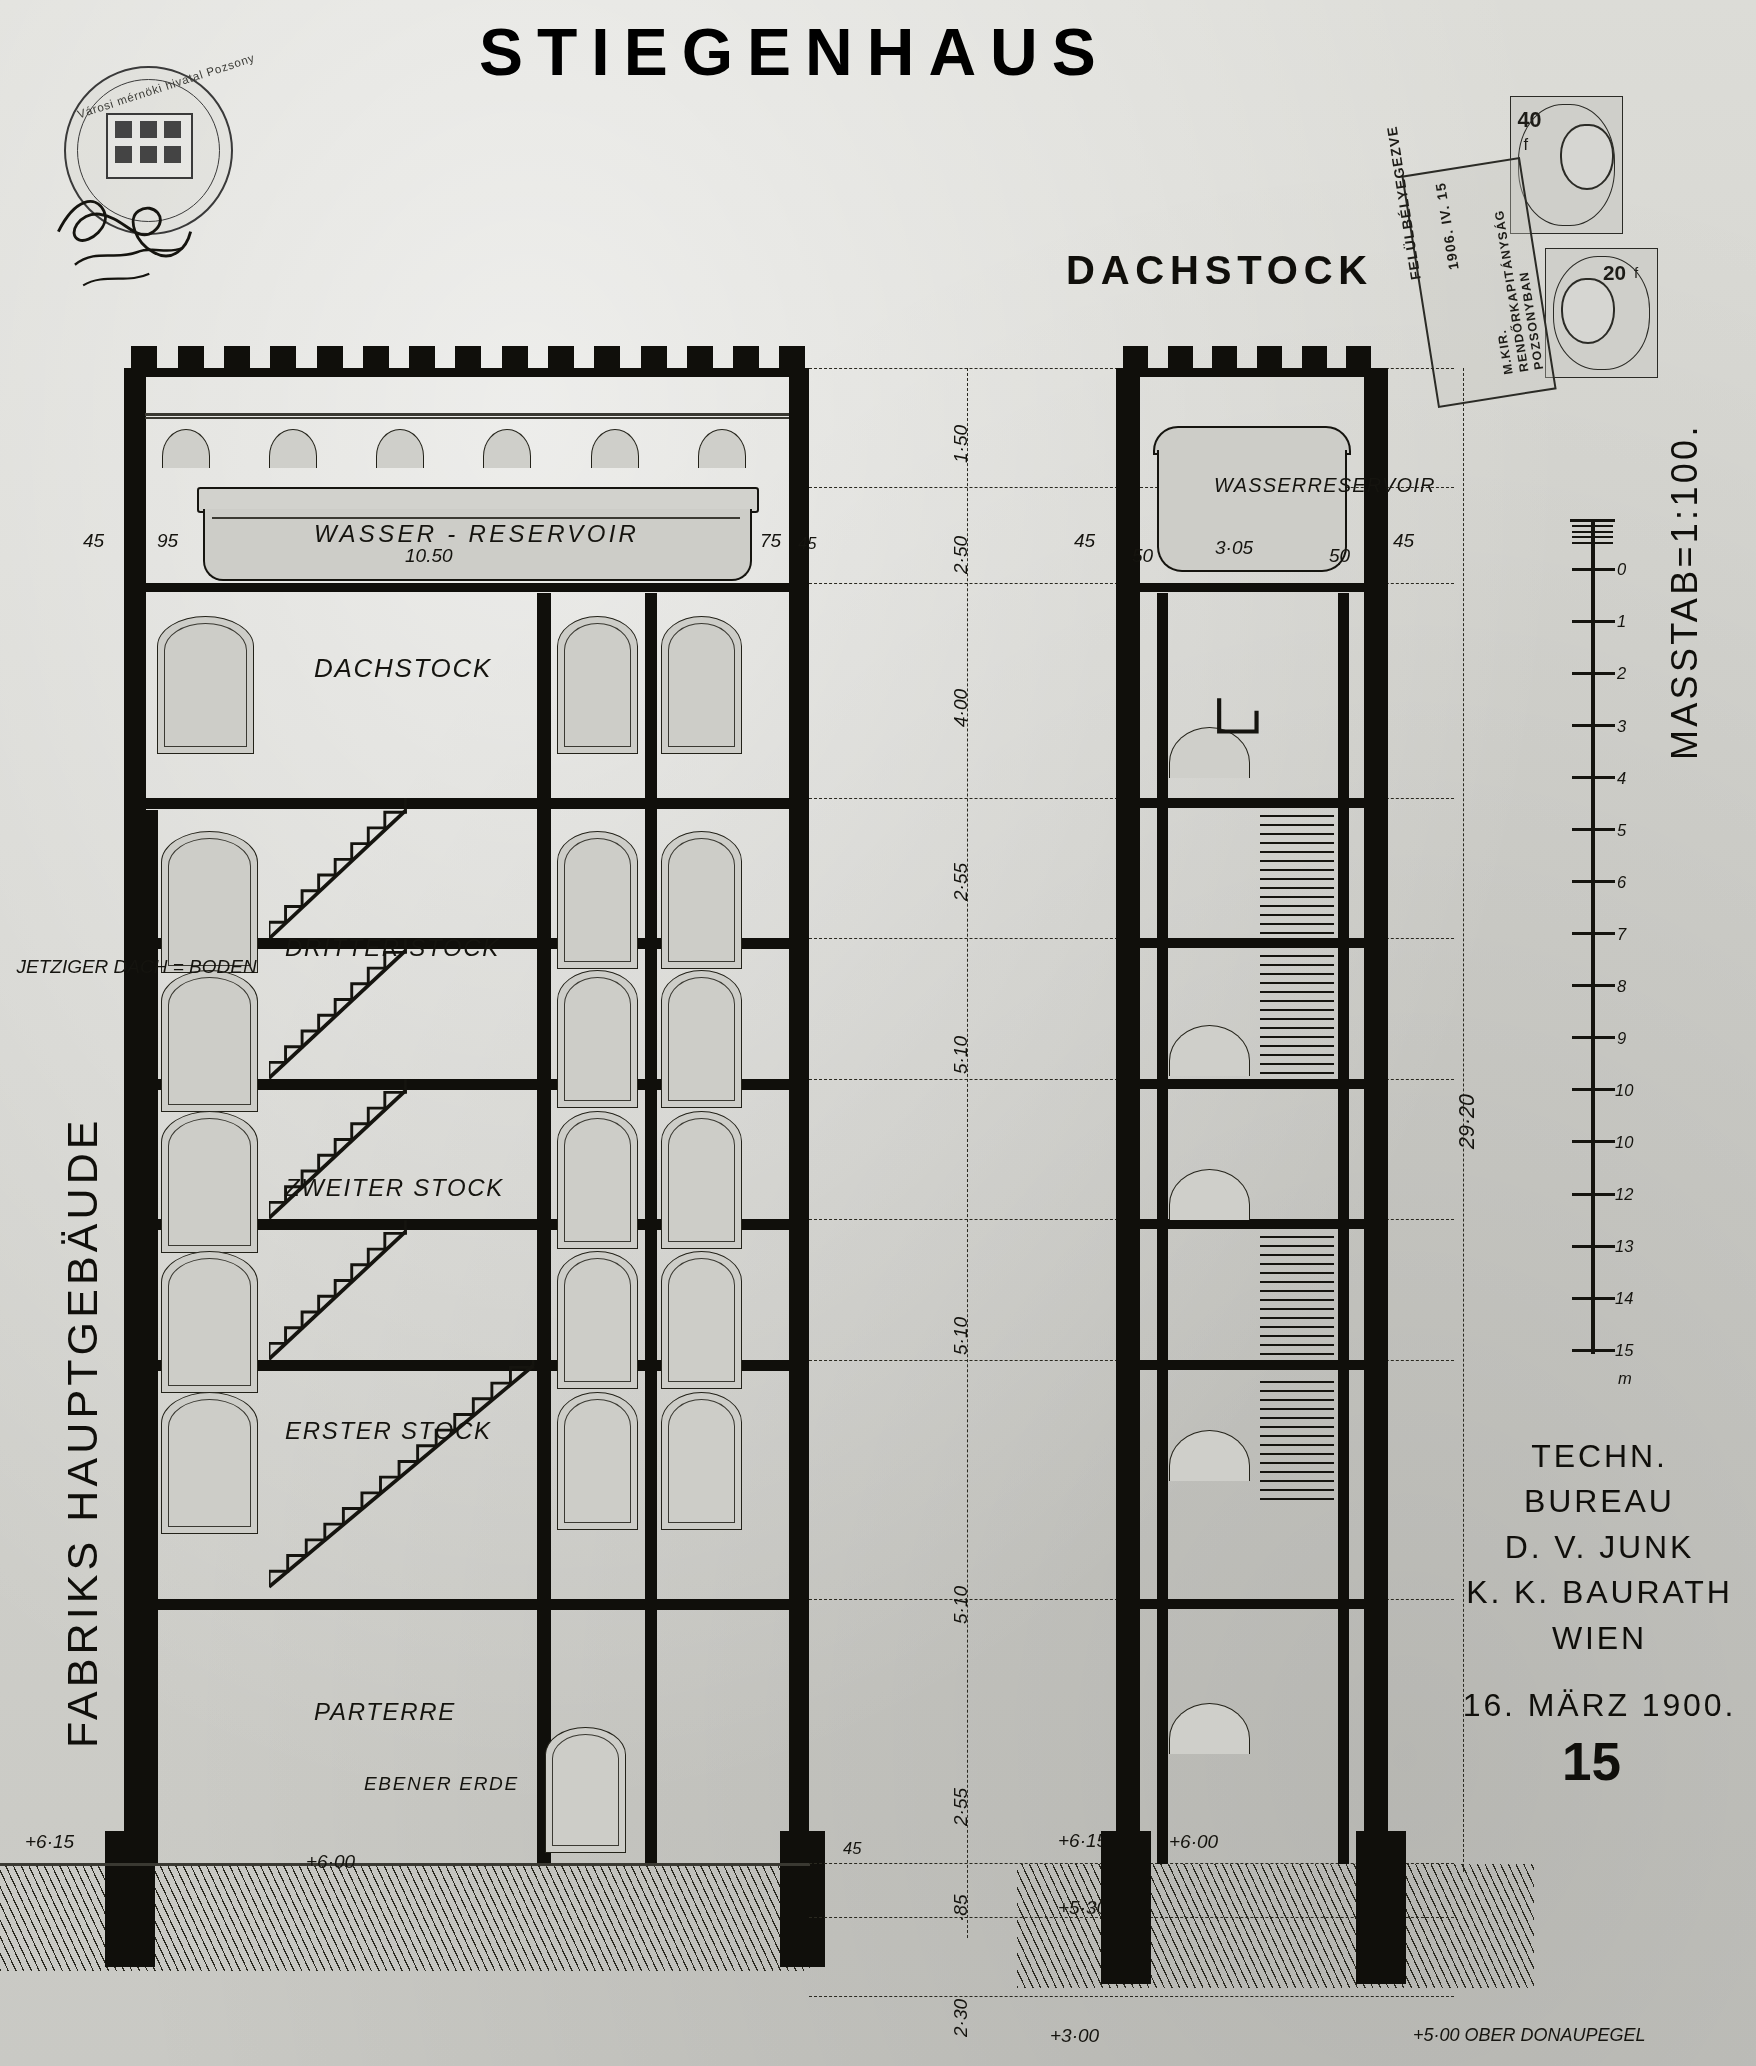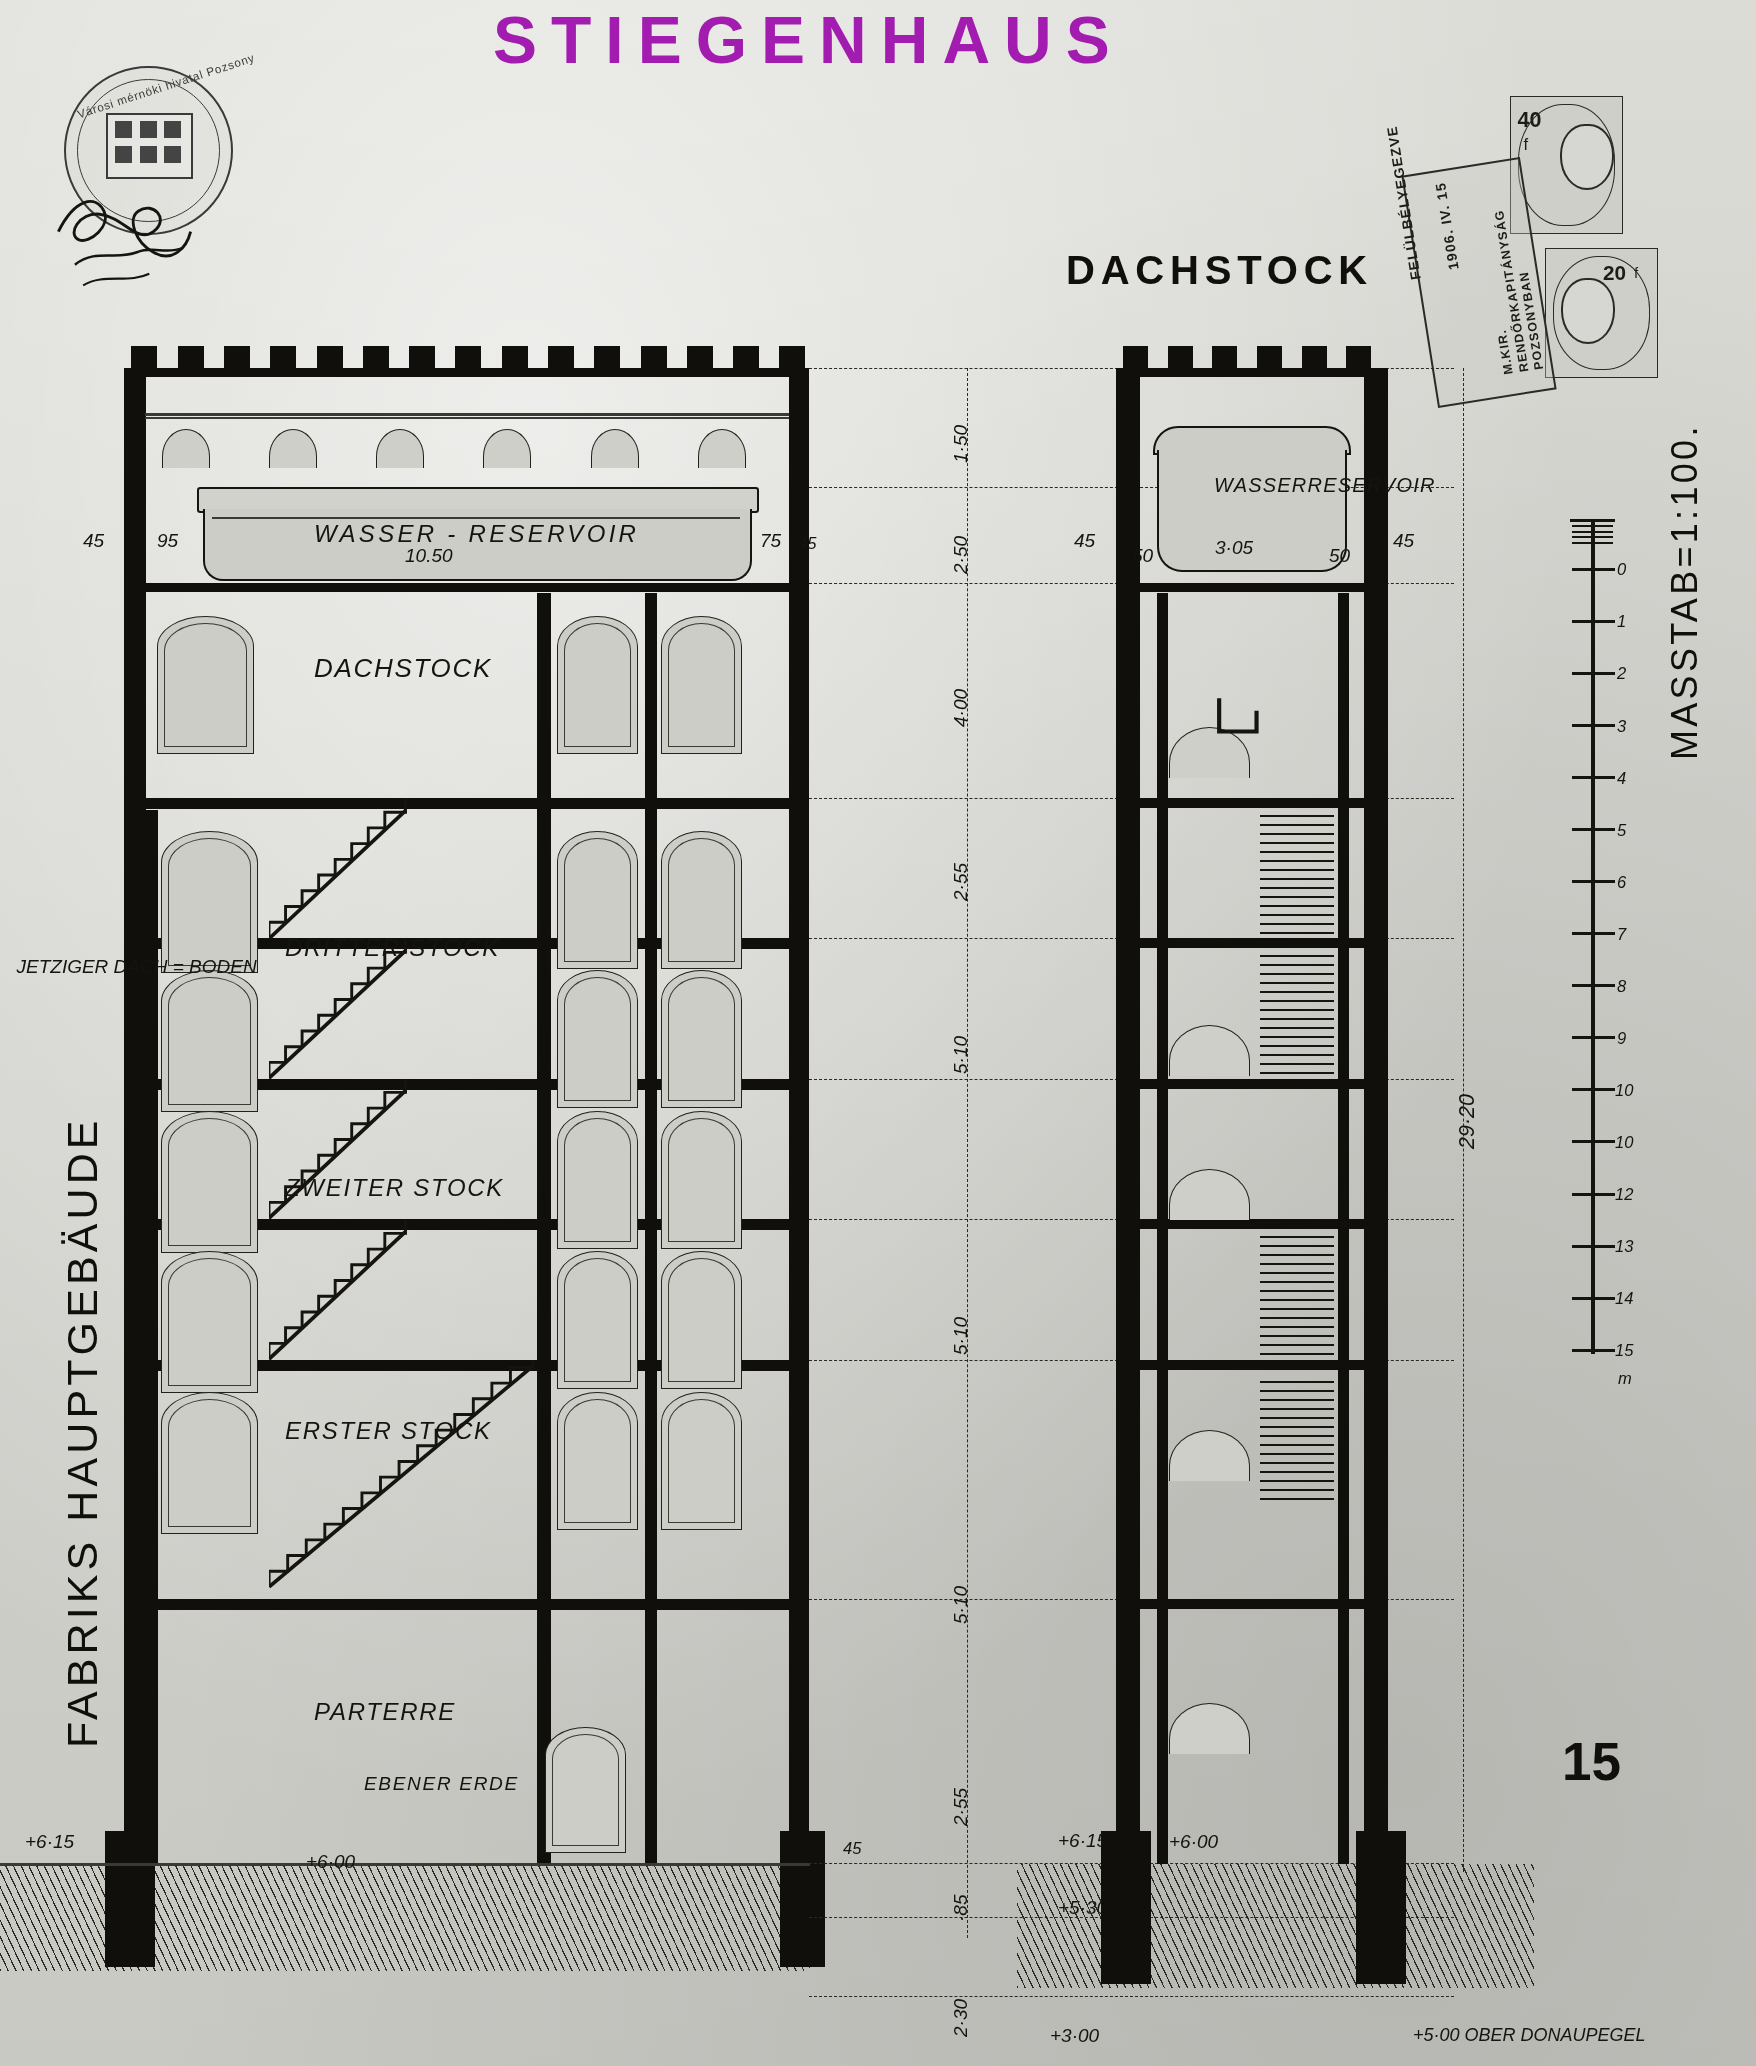--- a/index.html
+++ b/index.html
@@ -13,24 +13,23 @@
   
   #paper{
     position:absolute;inset:0;
     background:
       radial-gradient(ellipse at 30% 20%, rgba(255,255,255,.55), rgba(255,255,255,0) 60%),
       radial-gradient(ellipse at 80% 85%, rgba(0,0,0,.10), rgba(0,0,0,0) 65%),
       linear-gradient(180deg,#dcdcd7 0%,#d2d2cd 45%,#c9c9c4 100%);
   }
   .label{position:absolute;color:#17160f;white-space:nowrap;}
   .title{
-    position:absolute;left:479px;top:2px;
+    position:absolute;left:479px;top:14px;
     font-size:66px;font-weight:bold;letter-spacing:14px;
-    color:#a21caf;
-    margin-left:14px;
+    color:#000000;
   }
   .hdr{
     position:absolute;font-size:40px;font-weight:bold;letter-spacing:5.8px;color:#100f0b;
   }
   .wall{position:absolute;background:#100f0b;}
   .thin{position:absolute;background:#3a3932;}
   .hatchGround{
     position:absolute;
     background:repeating-linear-gradient(65deg,#2a2920 0 1.2px,rgba(0,0,0,0) 1.2px 7px);
   }
@@ -413,17 +412,24 @@
     <div class="dim" style="left:49px;top:614px;font-size:16.5px;">10</div>
     <div class="dim" style="left:49px;top:666px;font-size:16.5px;">12</div>
     <div class="dim" style="left:49px;top:718px;font-size:16.5px;">13</div>
     <div class="dim" style="left:49px;top:770px;font-size:16.5px;">14</div>
     <div class="dim" style="left:49px;top:822px;font-size:16.5px;">15</div>
     <div class="dim" style="left:52px;top:850px;font-size:16.5px;">m</div>
   </div>
 
   <div class="vertbig" style="left:1664px;top:760px;font-size:36px;letter-spacing:3.3px;">MASSTAB=1:100.</div>
 
+  <div class="signblock" style="left:1455px;top:1434px;width:289px;">
+    <div>TECHN. BUREAU</div>
+    <div>D. V. JUNK</div>
+    <div>K. K. BAURATH</div>
+    <div>WIEN</div>
+    <div style="margin-top:21.5px;">16. MÄRZ 1900.</div>
+  </div>
 
   <div class="pageno" style="left:1562px;top:1731px;">15</div>
 
 </div>
 
 
 </body></html>

